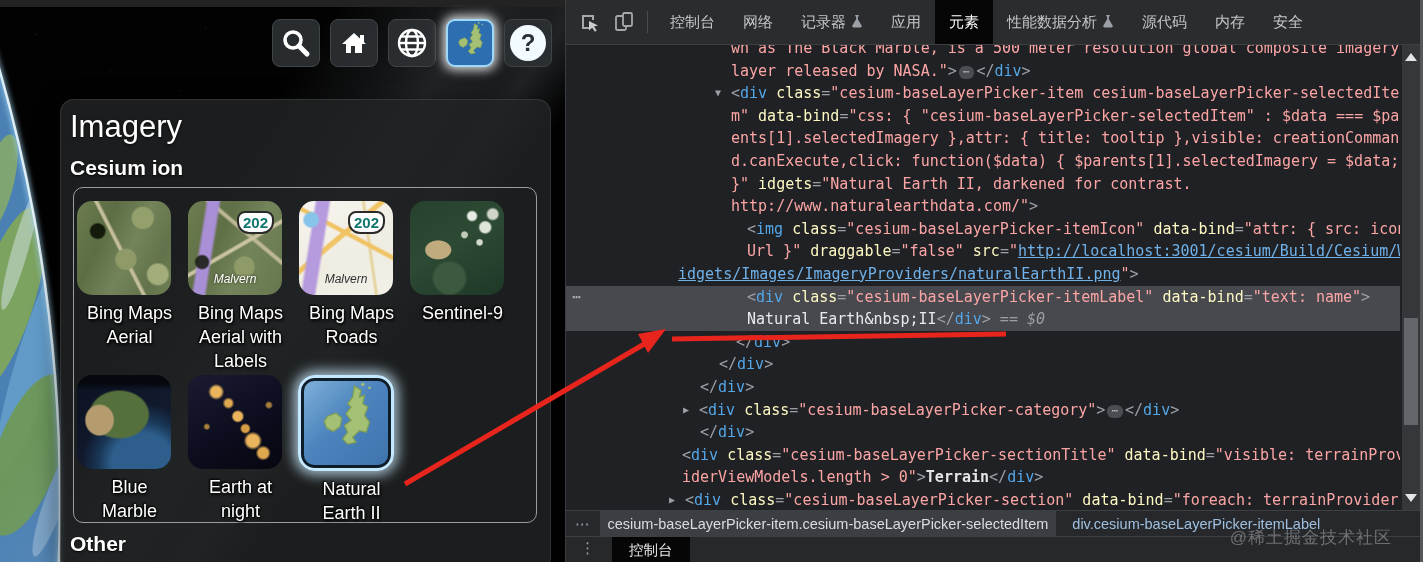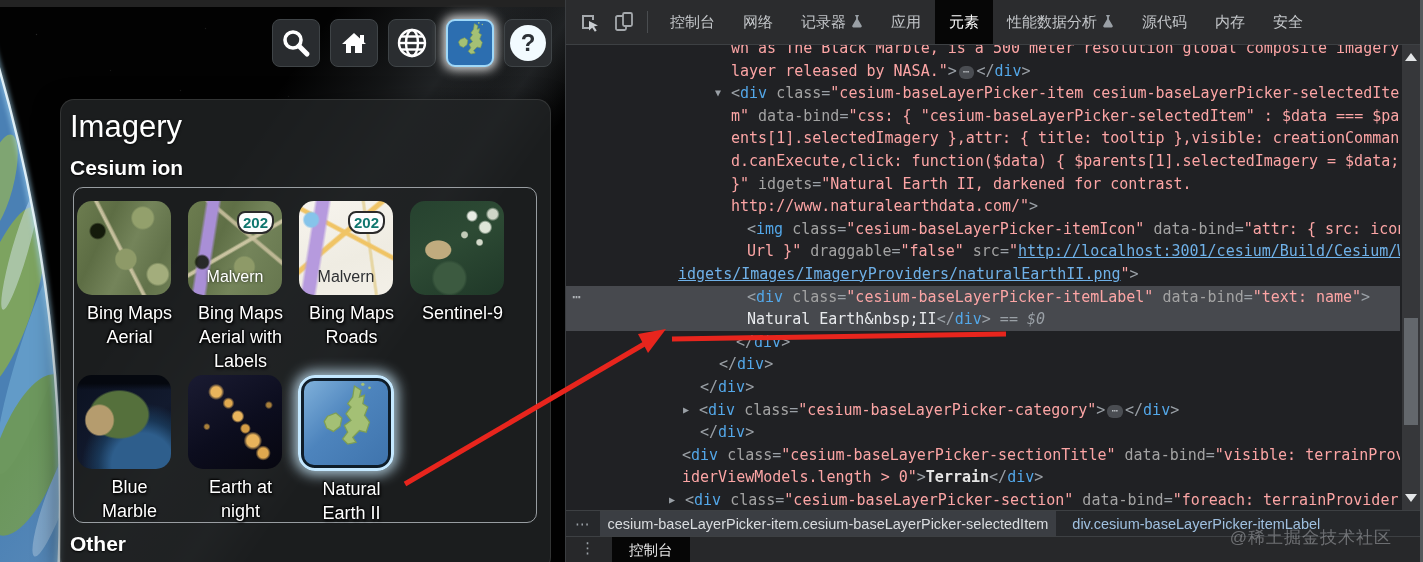--- a/index.html
+++ b/index.html
@@ -96,43 +96,43 @@
      radial-gradient(circle at 69% 70%, #e9b45c 0 6.5%, transparent 10%),
      radial-gradient(circle at 80% 83%, #dfa84f 0 4.5%, transparent 7%),
      radial-gradient(circle at 20% 55%, #a87f3a 0 2%, transparent 4%),
      radial-gradient(circle at 86% 32%, #a87f3a 0 2%, transparent 4%),
      linear-gradient(150deg,#1a1b32,#0c0d1e 55%,#070710);}
   .thumb-natural-earth{background:linear-gradient(135deg,#7fb0da,#4d84bd 45%,#3f74ad);}
   .thumb-natural-earth svg{position:absolute;left:0;top:0;width:100%;height:100%;}
   .shield{position:absolute;right:8px;top:10px;background:#fdfdfd;color:#0f766e;border:2px solid #2a2a2a;
      border-radius:8px 8px 12px 12px;font-size:15px;font-weight:bold;padding:0 4px;line-height:19px;
      font-family:"Liberation Sans",sans-serif;}
-  .city{position:absolute;left:0;right:0;bottom:9px;text-align:center;font-size:16px;color:#fff;
-     text-shadow:0 0 3px rgba(0,0,0,.7);}
+  .city{position:absolute;left:0;right:0;bottom:9px;text-align:center;font-size:12px;color:#fff;
+     text-shadow:0 0 3px rgba(0,0,0,.7);font-style:italic;}
   .thumb-roads .city{color:#2e3033;text-shadow:none;}
   
   #devtools{position:absolute;left:565px;top:0;width:858px;height:562px;background:#202124;
      border-left:1px solid #3a3d40;box-sizing:border-box;overflow:hidden;}
   #dt-edge{position:absolute;right:0;top:0;width:3px;height:562px;background:#54585b;z-index:9;}
   #dt-tabbar{position:absolute;left:0;top:0;right:0;height:44px;background:#2b2c2e;
      border-bottom:1px solid #3d4043;display:flex;align-items:center;z-index:5;}
   .dt-icons{display:flex;align-items:center;gap:13px;padding:0 12px 0 13px;}
   .dt-iconbtn svg{display:block;}
   .dt-sep{width:1px;height:22px;background:#4a4d50;margin-right:8px;}
   #dt-tabs{display:flex;align-items:center;height:100%;}
   .dt-tab{height:100%;display:flex;align-items:center;gap:5px;padding:0 14px;color:#c3c6c9;font-size:15px;white-space:nowrap;}
   .dt-tab.active{background:#060606;color:#fff;}
   
   #code{position:absolute;left:0;top:37px;right:23px;bottom:51px;overflow:hidden;
      font-family:"DejaVu Sans Mono","Liberation Mono",monospace;font-size:15px;z-index:1;}
   .cl{height:22.6px;line-height:22.6px;white-space:pre;position:relative;box-sizing:border-box;}
   .cl.hl{background:#47494e;}
   .marker{position:absolute;font-size:10px;color:#9aa0a6;top:0;}
   .hldots{position:absolute;left:6px;color:#b0b4b8;letter-spacing:1px;}
-  .c-p{color:#9aa0a6;} .c-t{color:#53a7e8;} .c-n{color:#a3a3a3;} .c-a{color:#fca5a5;}
+  .c-p{color:#9aa0a6;} .c-t{color:#53a7e8;} .c-n{color:#fef9c3;} .c-a{color:#fca5a5;}
   .c-l{color:#6fb1e8;text-decoration:underline;} .c-x{color:#e8eaed;}
   .c-g{color:#9aa0a6;font-style:italic;} .c-b{color:#e5e5e5;font-weight:bold;} .c-w{color:#d0d0d0;}
   .ellip{display:inline-block;background:#4a4d52;color:#c0c4c8;border-radius:6px;height:13px;line-height:11px;
      padding:0 4px;font-size:11px;vertical-align:1px;margin:0 2px;letter-spacing:1px;}
   
   #dt-scroll{position:absolute;top:44px;right:3px;bottom:51px;width:18px;background:#36373a;z-index:2;}
   .sb-arrow{position:absolute;left:3px;width:0;height:0;border-left:6px solid transparent;border-right:6px solid transparent;}
   .sb-up{top:9px;border-bottom:8px solid #e4e6e8;}
   .sb-down{bottom:9px;border-top:8px solid #e4e6e8;}
   #sb-thumb{position:absolute;left:2px;width:14px;top:274px;height:107px;background:#63676c;}

